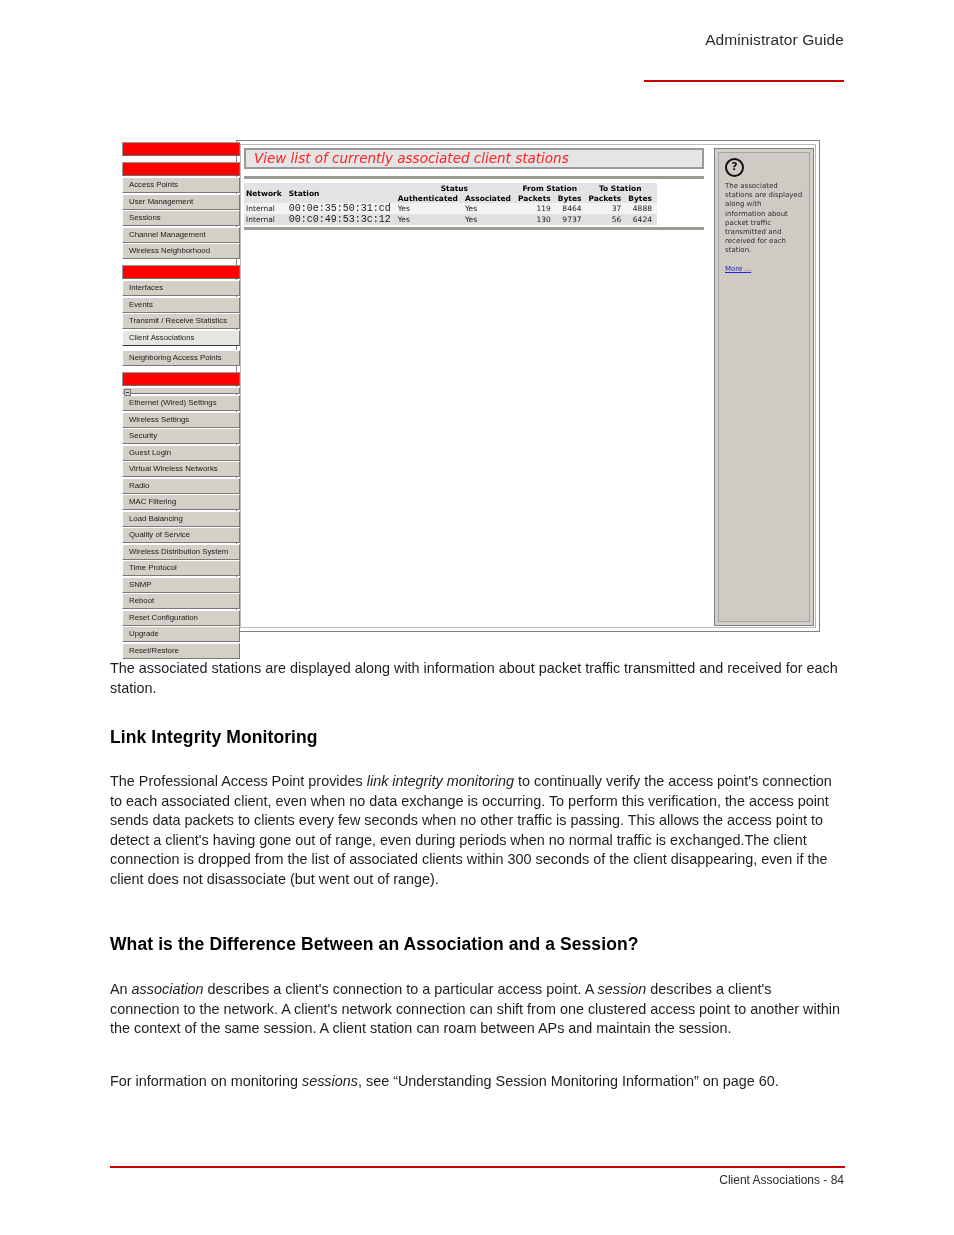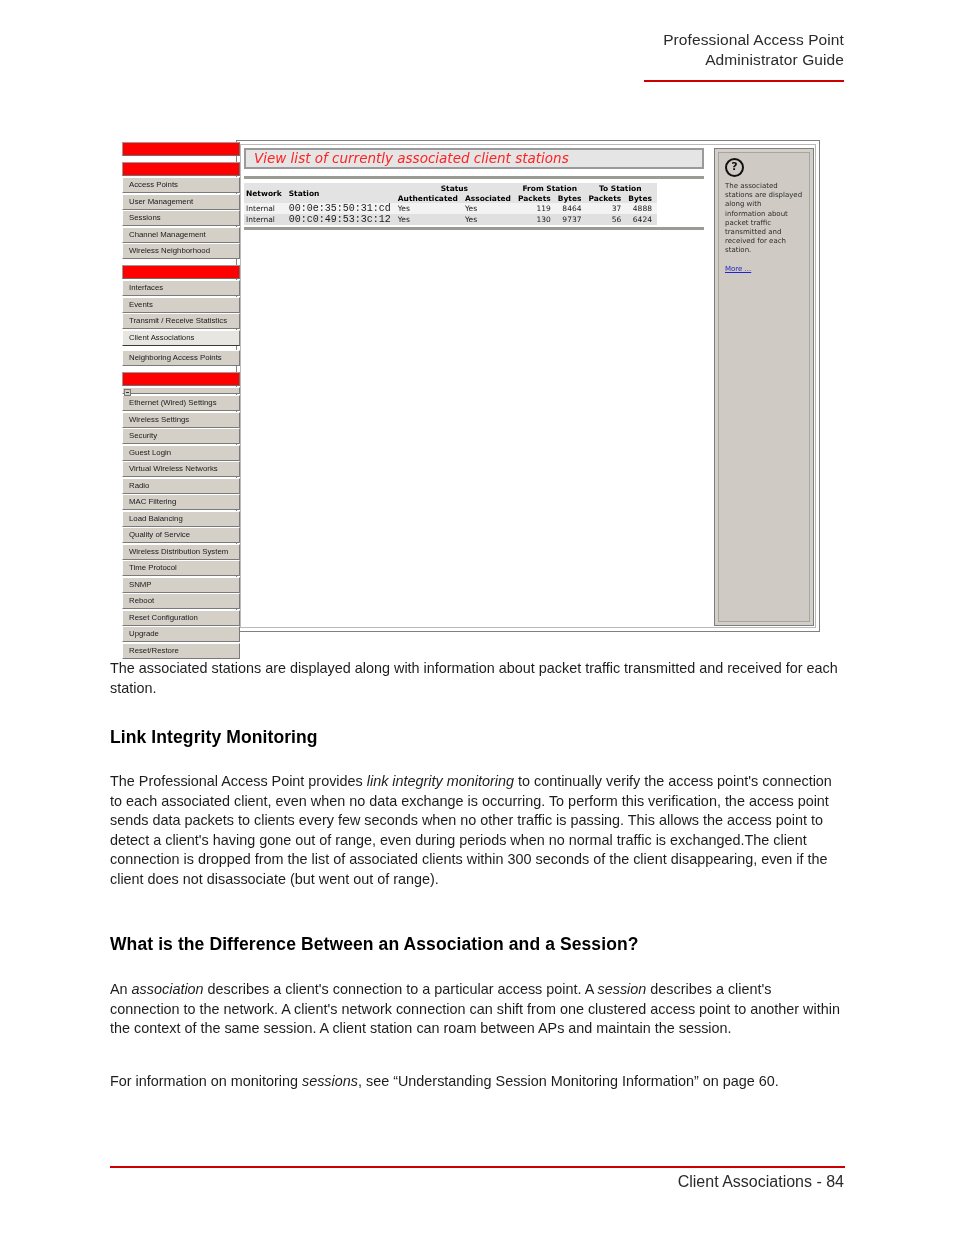--- a/index.html
+++ b/index.html
@@ -268,30 +268,29 @@
     left: 110px;
     top: 1166px;
     width: 735px;
     height: 1.5px;
     background: #cc0000;
   }
   .footer-text {
     position: absolute;
     right: 110px;
     top: 1173px;
-    font-size: 16px;
+    font-size: 12px;
     color: #2b2b2b;
     text-align: center;
   }
 </style>
 </head>
 <body>
 
 <div class="page-header">
-  <div class="hdr-line">Professional Access Point</div>
   <div class="hdr-line">Administrator Guide</div>
 </div>
 <div class="hdr-rule"></div>
 
 <div class="shot-frame">
 
   <div class="shot-outer"></div>
   <div class="shot-inner"></div>
 
   <div class="sidebar">

